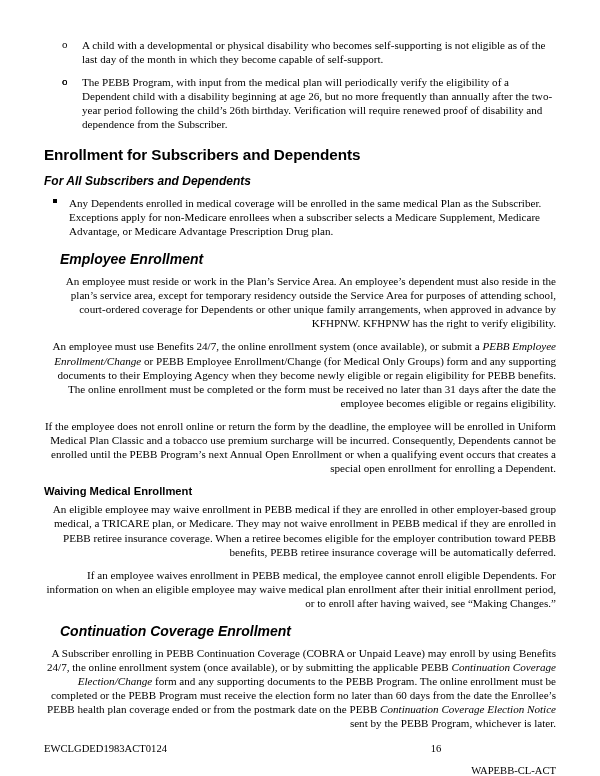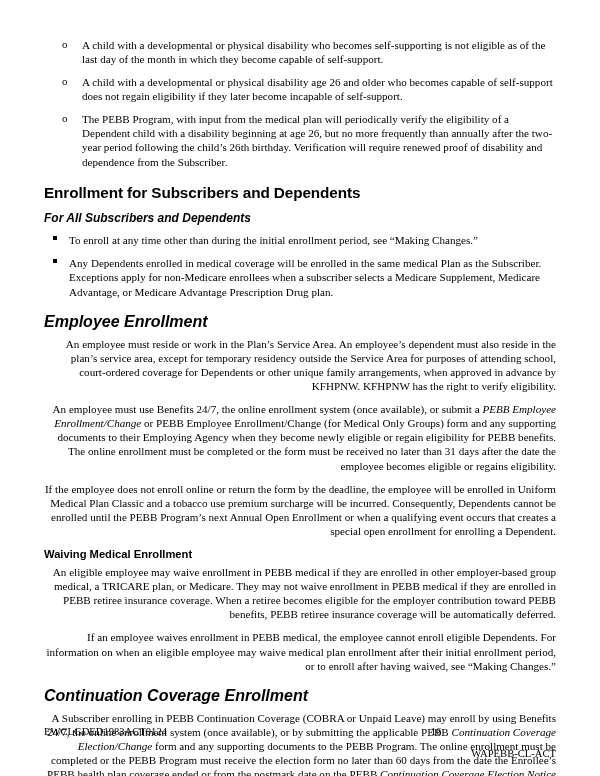--- a/index.html
+++ b/index.html
@@ -74,44 +74,44 @@
   }
   h2.sub-title {
     font-family: "Liberation Sans", sans-serif;
     font-size: 12px;
     font-weight: bold;
     font-style: italic;
     margin: 9px 0 7px 0;
   }
   h3.sub-sub-title {
     font-family: "Liberation Sans", sans-serif;
-    font-size: 16px;
+    font-size: 14px;
     font-weight: bold;
     font-style: italic;
-    margin: 13px 0 5px 0;
+    margin: 13px 0 5px 16px;
   }
   h3.plain-title {
     font-family: "Liberation Sans", sans-serif;
     font-size: 11.2px;
     font-weight: bold;
     font-style: normal;
     margin: 5px 0 4px 0;
   }
   p.para {
     margin: 0 0 9px 0;
     text-align: right;
   }
   .italic { font-style: italic; }
 
   
   .footer {
     position: absolute;
     left: 44px;
     right: 44px;
-    bottom: 17px;
+    bottom: 0;
     font-family: "Liberation Serif", serif;
     font-size: 10.6px;
     display: flex;
     align-items: center;
   }
   .footer .left { flex: 0 0 auto; }
   .footer .center {
     flex: 1 1 auto;
     text-align: right;
     padding-right: 30px;
@@ -124,37 +124,32 @@
 <div class="page">
   <div class="content">
 
     <ul class="sub-list">
       <li>
         <span class="marker">o</span>
         <span>A child with a developmental or physical disability who becomes self-supporting is not eligible as of the last day of the month in which they become capable of self-support.</span>
       </li>
       <li>
         <span class="marker">o</span>
-        <span>A child with a developmental or physical disability age 26 and older who becomes capable of self-support does not regain eligibility if they later become incapable of self-support.</span>
       </li>
       <li>
         <span class="marker">o</span>
         <span>The PEBB Program, with input from the medical plan will periodically verify the eligibility of a Dependent child with a disability beginning at age 26, but no more frequently than annually after the two-year period following the child’s 26th birthday. Verification will require renewed proof of disability and dependence from the Subscriber.</span>
       </li>
     </ul>
 
     <h1 class="section-title">Enrollment for Subscribers and Dependents</h1>
 
     <h2 class="sub-title">For All Subscribers and Dependents</h2>
 
     <ul class="sq-list">
-      <li>
-        <span class="marker"></span>
-        <span>To enroll at any time other than during the initial enrollment period, see “Making Changes.”</span>
-      </li>
       <li>
         <span class="marker"></span>
         <span>Any Dependents enrolled in medical coverage will be enrolled in the same medical Plan as the Subscriber. Exceptions apply for non-Medicare enrollees when a subscriber selects a Medicare Supplement, Medicare Advantage, or Medicare Advantage Prescription Drug plan.</span>
       </li>
     </ul>
 
     <h3 class="sub-sub-title">Employee Enrollment</h3>
 
     <p class="para">An employee must reside or work in the Plan’s Service Area. An employee’s dependent must also reside in the plan’s service area, except for temporary residency outside the Service Area for purposes of attending school, court-ordered coverage for Dependents or other unique family arrangements, when approved in advance by KFHPNW. KFHPNW has the right to verify eligibility.</p>
 

